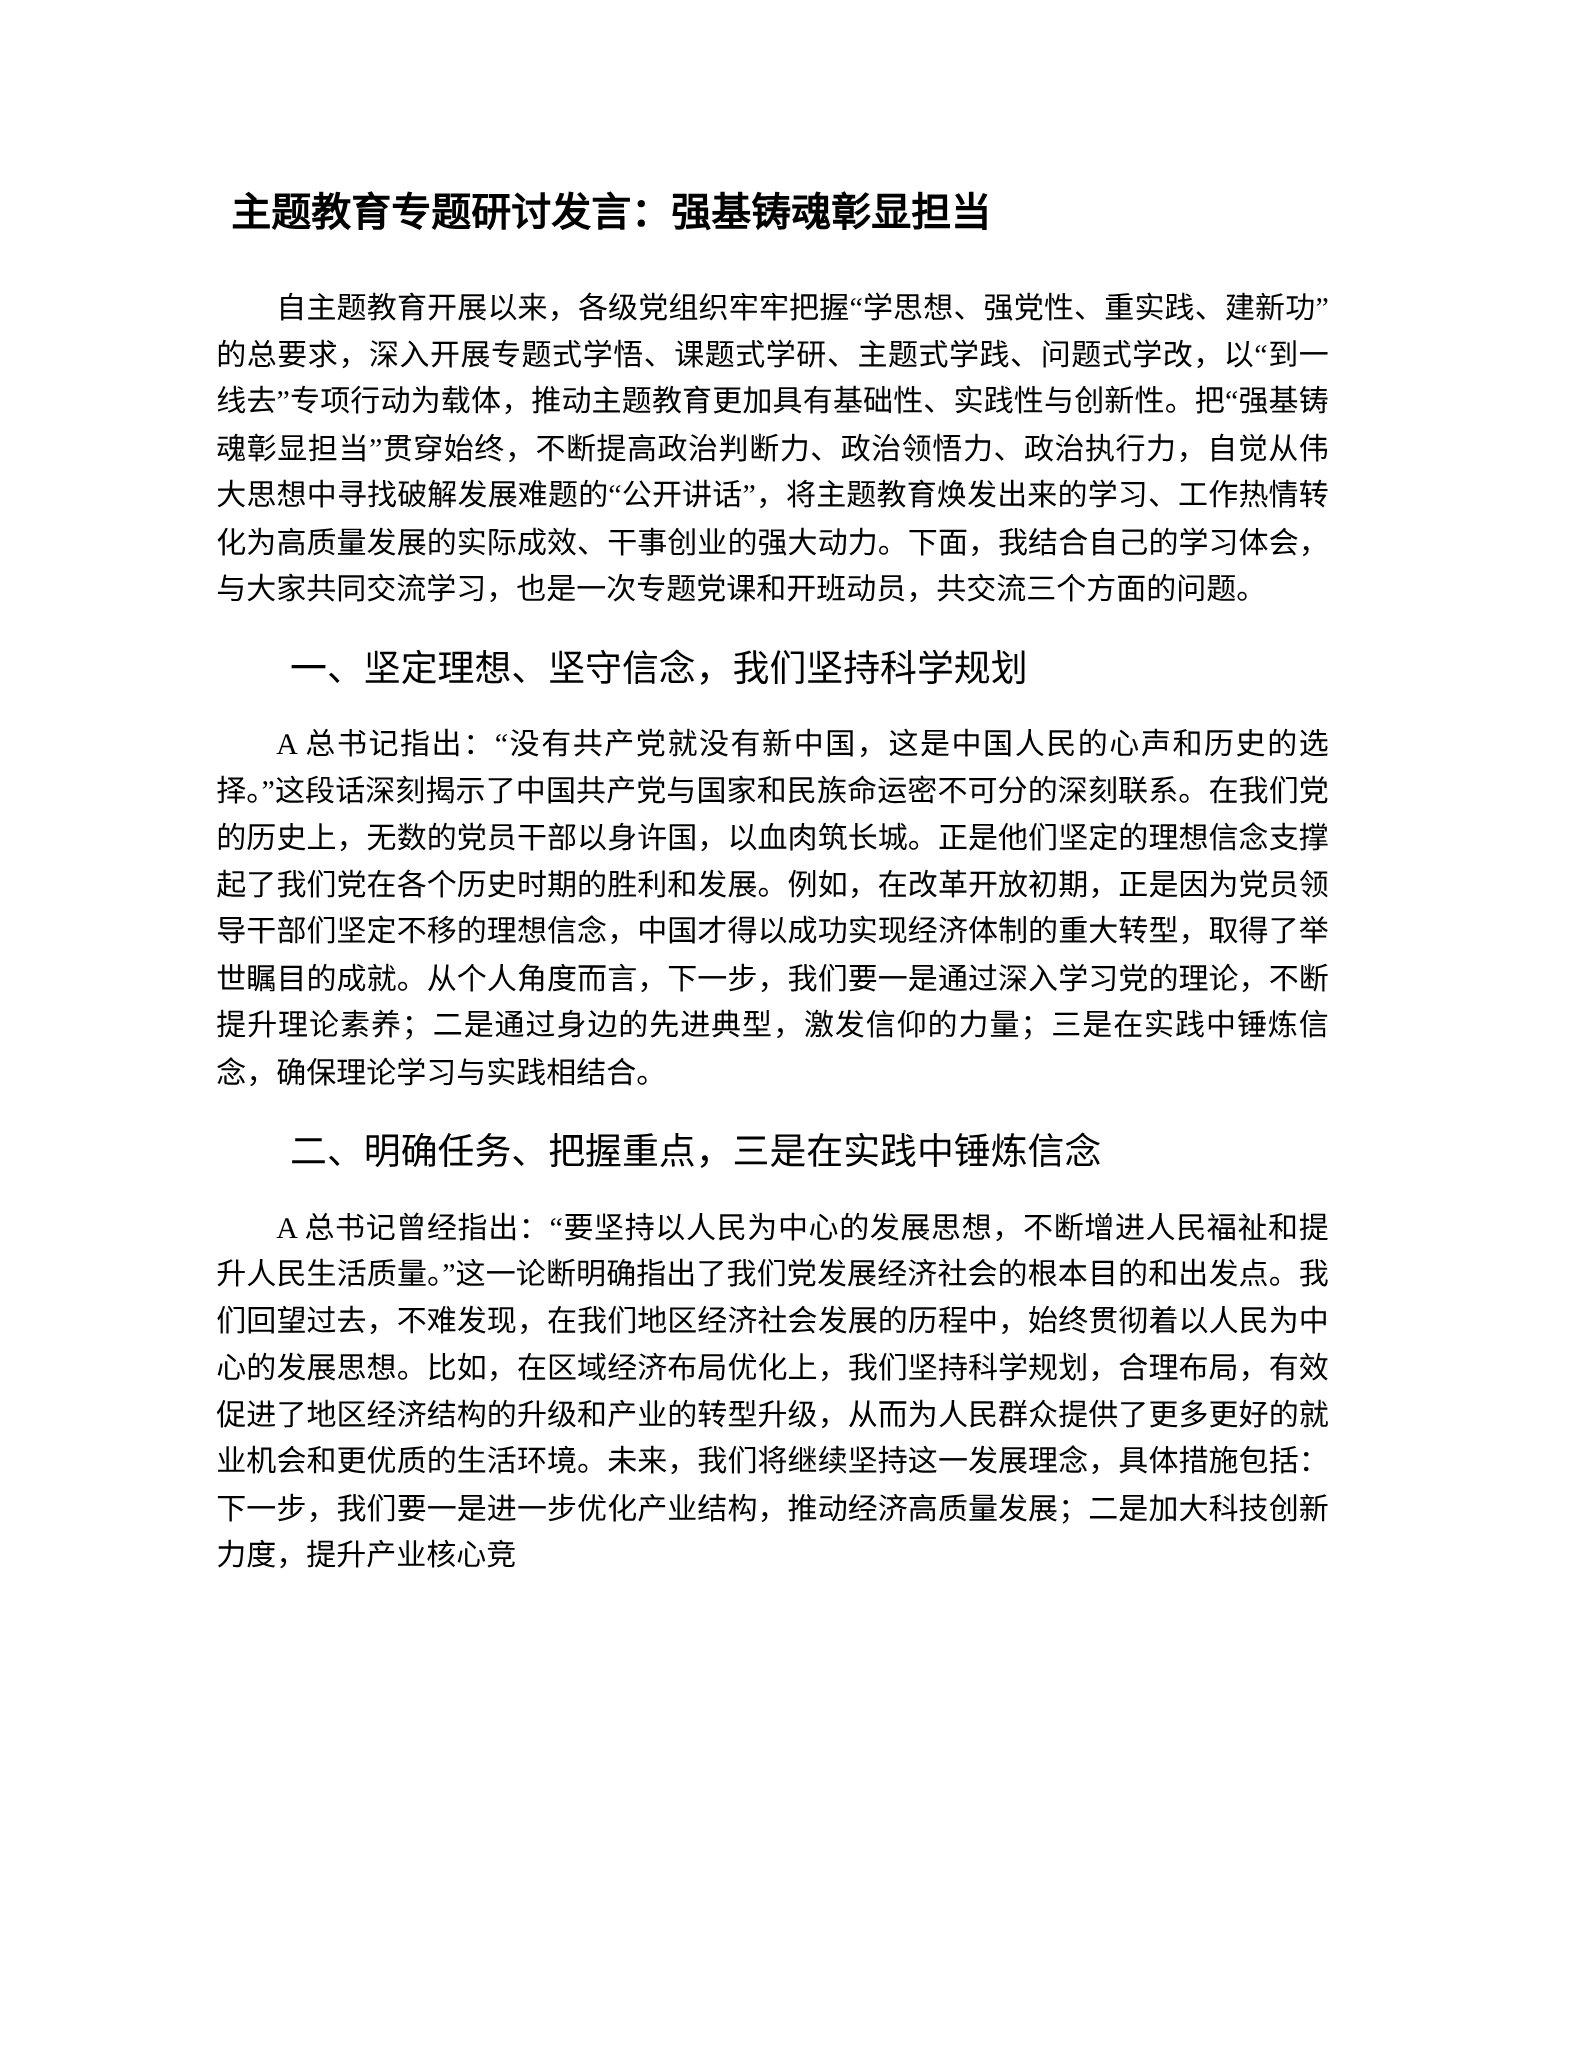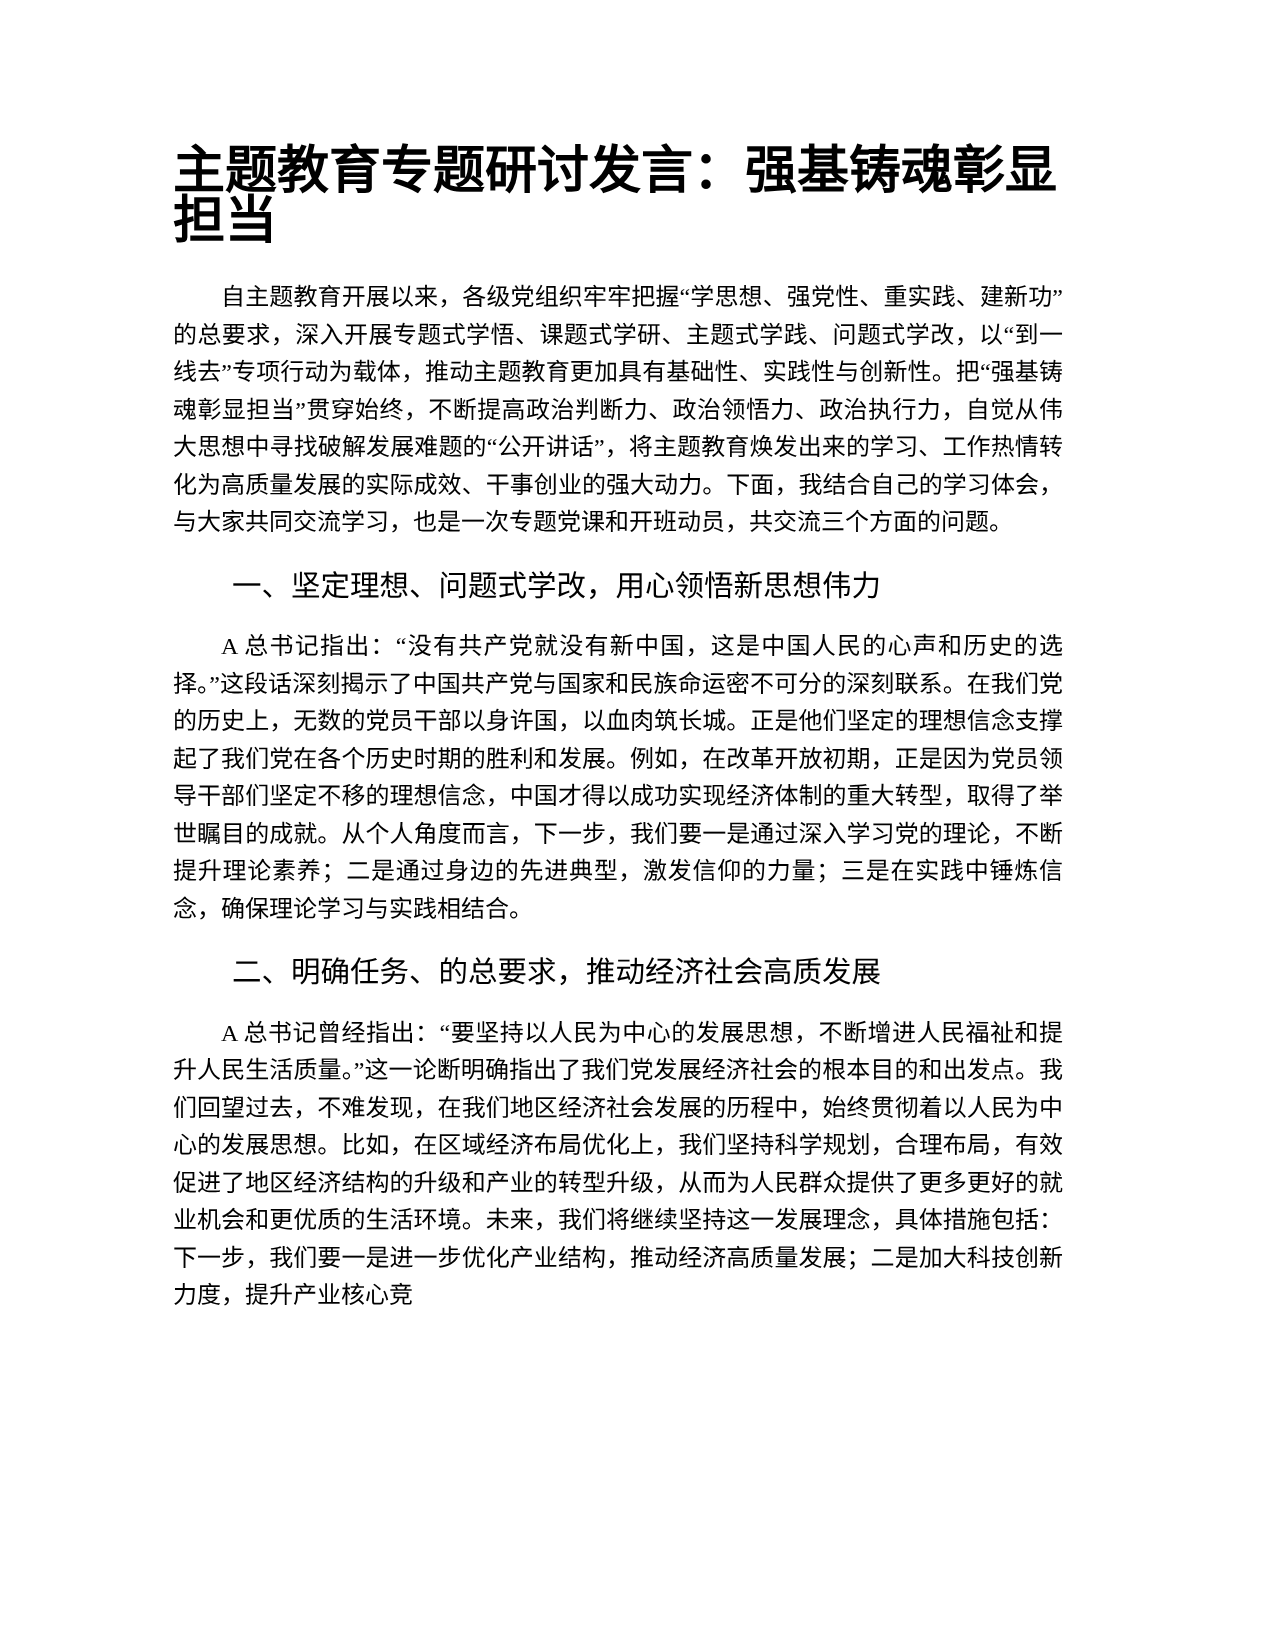--- a/index.html
+++ b/index.html
@@ -18,24 +18,24 @@
   .content {
     position: absolute;
     left: 173px;
     top: 145px;
     width: 890px;
     color: #000000;
   }
   .doc-title {
     font-family: "Liberation Sans", "DejaVu Sans", sans-serif;
     font-weight: bold;
-    font-size: 52px;
+    font-size: 32px;
     line-height: 50px;
     letter-spacing: 0;
-    margin: 0 0 34px 0;
+    margin: 0 0 34px 12px;
     text-align: left;
     color: #000000;
   }
   .body-para {
     font-family: "Liberation Serif", "DejaVu Serif", serif;
     font-size: 24px;
     line-height: 37.5px;
     text-align: justify;
     text-justify: inter-character;
     text-indent: 2em;
@@ -54,21 +54,21 @@
 </style>
 </head>
 <body>
 
 <div class="page">
   <div class="content">
     <h1 class="doc-title">主题教育专题研讨发言：强基铸魂彰显担当</h1>
 
     <p class="body-para">自主题教育开展以来，各级党组织牢牢把握“学思想、强党性、重实践、建新功”的总要求，深入开展专题式学悟、课题式学研、主题式学践、问题式学改，以“到一线去”专项行动为载体，推动主题教育更加具有基础性、实践性与创新性。把“强基铸魂彰显担当”贯穿始终，不断提高政治判断力、政治领悟力、政治执行力，自觉从伟大思想中寻找破解发展难题的“公开讲话”，将主题教育焕发出来的学习、工作热情转化为高质量发展的实际成效、干事创业的强大动力。下面，我结合自己的学习体会，与大家共同交流学习，也是一次专题党课和开班动员，共交流三个方面的问题。</p>
 
-    <p class="section-heading">一、坚定理想、问题式学改，用心领悟新思想伟力</p>
+    <p class="section-heading">一、坚定理想、坚守信念，我们坚持科学规划</p>
 
     <p class="body-para">A 总书记指出：“没有共产党就没有新中国，这是中国人民的心声和历史的选择。”这段话深刻揭示了中国共产党与国家和民族命运密不可分的深刻联系。在我们党的历史上，无数的党员干部以身许国，以血肉筑长城。正是他们坚定的理想信念支撑起了我们党在各个历史时期的胜利和发展。例如，在改革开放初期，正是因为党员领导干部们坚定不移的理想信念，中国才得以成功实现经济体制的重大转型，取得了举世瞩目的成就。从个人角度而言，下一步，我们要一是通过深入学习党的理论，不断提升理论素养；二是通过身边的先进典型，激发信仰的力量；三是在实践中锤炼信念，确保理论学习与实践相结合。</p>
 
-    <p class="section-heading">二、明确任务、的总要求，推动经济社会高质发展</p>
+    <p class="section-heading">二、明确任务、把握重点，三是在实践中锤炼信念</p>
 
     <p class="body-para">A 总书记曾经指出：“要坚持以人民为中心的发展思想，不断增进人民福祉和提升人民生活质量。”这一论断明确指出了我们党发展经济社会的根本目的和出发点。我们回望过去，不难发现，在我们地区经济社会发展的历程中，始终贯彻着以人民为中心的发展思想。比如，在区域经济布局优化上，我们坚持科学规划，合理布局，有效促进了地区经济结构的升级和产业的转型升级，从而为人民群众提供了更多更好的就业机会和更优质的生活环境。未来，我们将继续坚持这一发展理念，具体措施包括：下一步，我们要一是进一步优化产业结构，推动经济高质量发展；二是加大科技创新力度，提升产业核心竞</p>
   </div>
 </div>
 
 </body></html>

